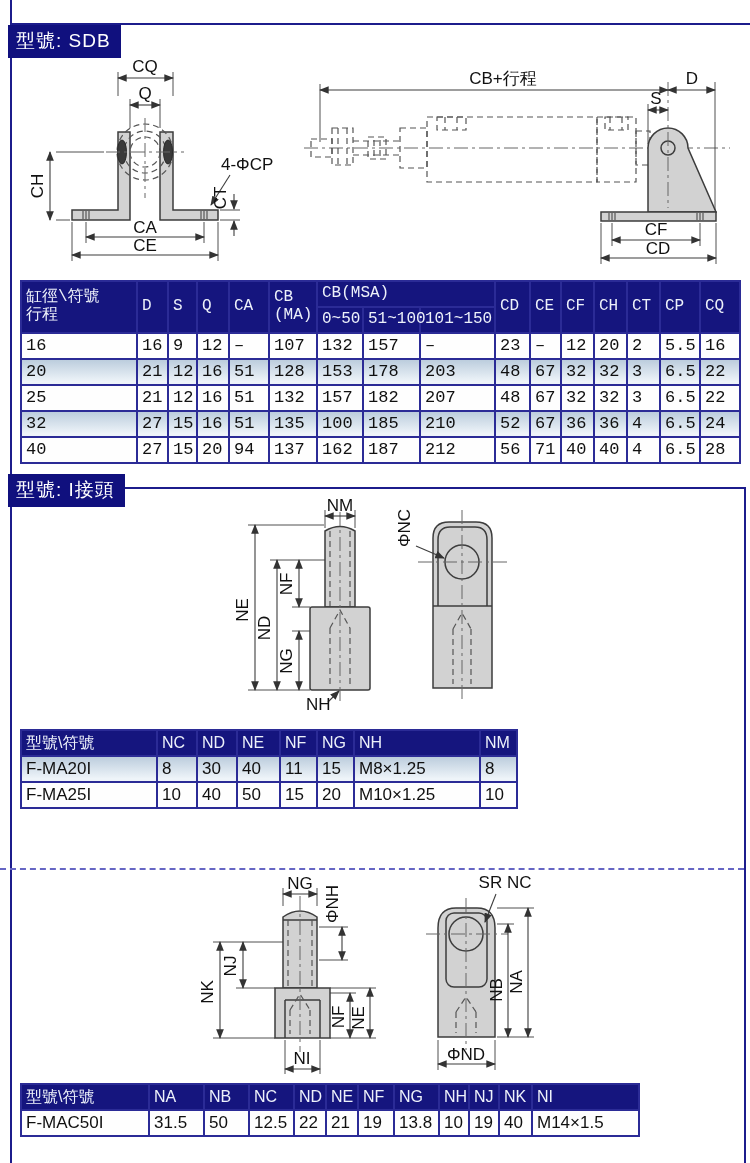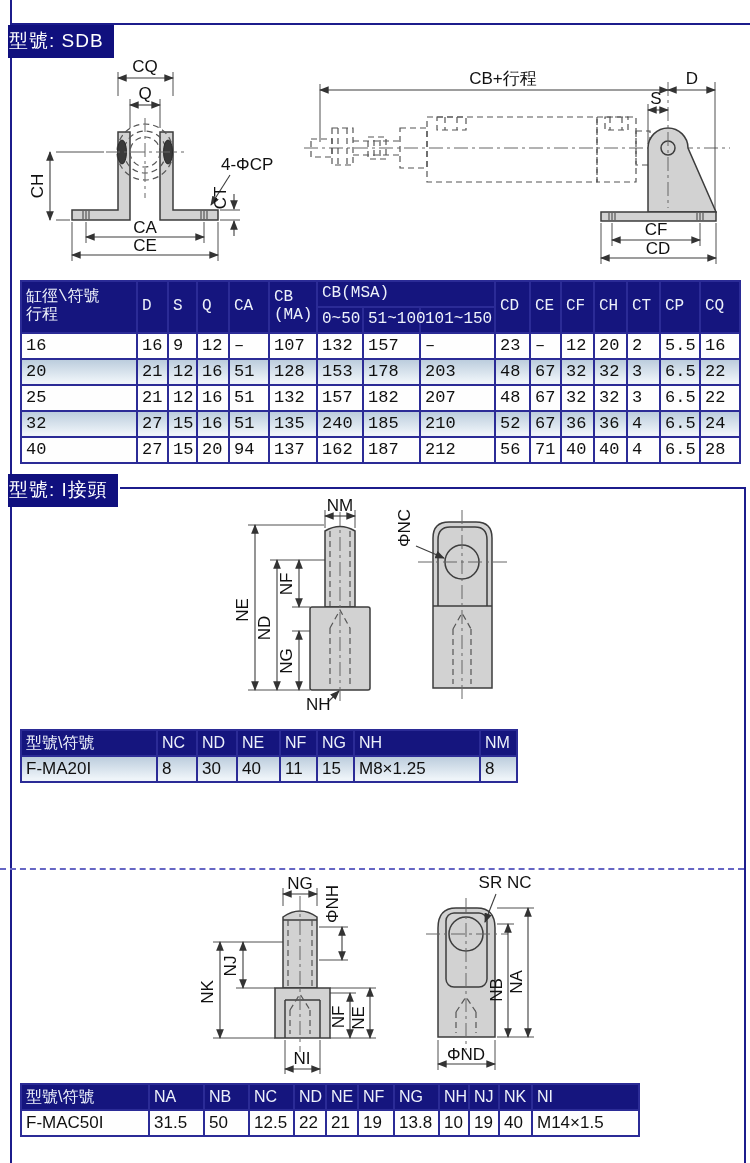--- a/index.html
+++ b/index.html
@@ -1,20 +1,20 @@
 <!DOCTYPE html>
 <html><head>
 <meta charset="utf-8">
 <style>
   html,body{margin:0;padding:0;background:#fff;}
   #page{position:relative;width:750px;height:1163px;background:#fff;overflow:hidden;
         font-family:"Liberation Sans","DejaVu Sans",sans-serif;}
   .vline,.hline{position:absolute;background:#1c1c8c;}
   .sec-title{position:absolute;background:#10107e;color:#fff;font-size:19px;
-             padding:3px 10px 4px 1px;letter-spacing:1px;white-space:nowrap;z-index:3;}
+             padding:3px 10px 4px 8px;letter-spacing:1px;white-space:nowrap;z-index:3;}
   .dashed-sep{position:absolute;border-top:2px dashed #6666c4;height:0;}
   
   table.t{position:absolute;border-collapse:collapse;table-layout:fixed;}
   table.t th{background:#15157e;color:#edf1fa;font-weight:normal;font-size:16px;
              text-align:left;border:2px solid #2b2b96;padding:1px 4px;line-height:1.12;}
   table.t td{font-size:17px;color:#101010;text-align:left;border:2px solid #2b2b96;
              padding:1px 4px;line-height:1.15;background:#fefefe;}
   table.t tr.z td{background:linear-gradient(180deg,#bccddd 0%,#eef4f9 90%);}
   table.t thead tr{height:26px;}
   table.t tbody tr{height:26px;margin-top:8px;}
@@ -264,21 +264,21 @@
           <td>6.5</td>
           <td>22</td>
       </tr>
       <tr class="z">
         <td>32</td>
           <td>27</td>
           <td>15</td>
           <td>16</td>
           <td>51</td>
           <td>135</td>
-          <td>240</td>
+          <td>100</td>
           <td>185</td>
           <td>210</td>
           <td>52</td>
           <td>67</td>
           <td>36</td>
           <td>36</td>
           <td>4</td>
           <td>6.5</td>
           <td>24</td>
       </tr>
@@ -379,20 +379,30 @@
     <tbody>
       <tr class="z">
         <td>F-MA20I</td>
           <td>8</td>
           <td>30</td>
           <td>40</td>
           <td>11</td>
           <td>15</td>
           <td>M8×1.25</td>
           <td>8</td>
+      </tr>
+      <tr>
+        <td>F-MA25I</td>
+          <td>10</td>
+          <td>40</td>
+          <td>50</td>
+          <td>15</td>
+          <td>20</td>
+          <td>M10×1.25</td>
+          <td>10</td>
       </tr>
     </tbody>
   </table>
 
   <svg style="left:198px;top:872px;" width="345" height="205" viewBox="0 0 345 205">
     <defs>
         <marker id="a4" viewBox="0 0 10 8" refX="9" refY="4" markerWidth="9" markerHeight="7" orient="auto-start-reverse">
           <path d="M0,0 L10,4 L0,8 Z" fill="#333"></path>
         </marker>
       </defs>

